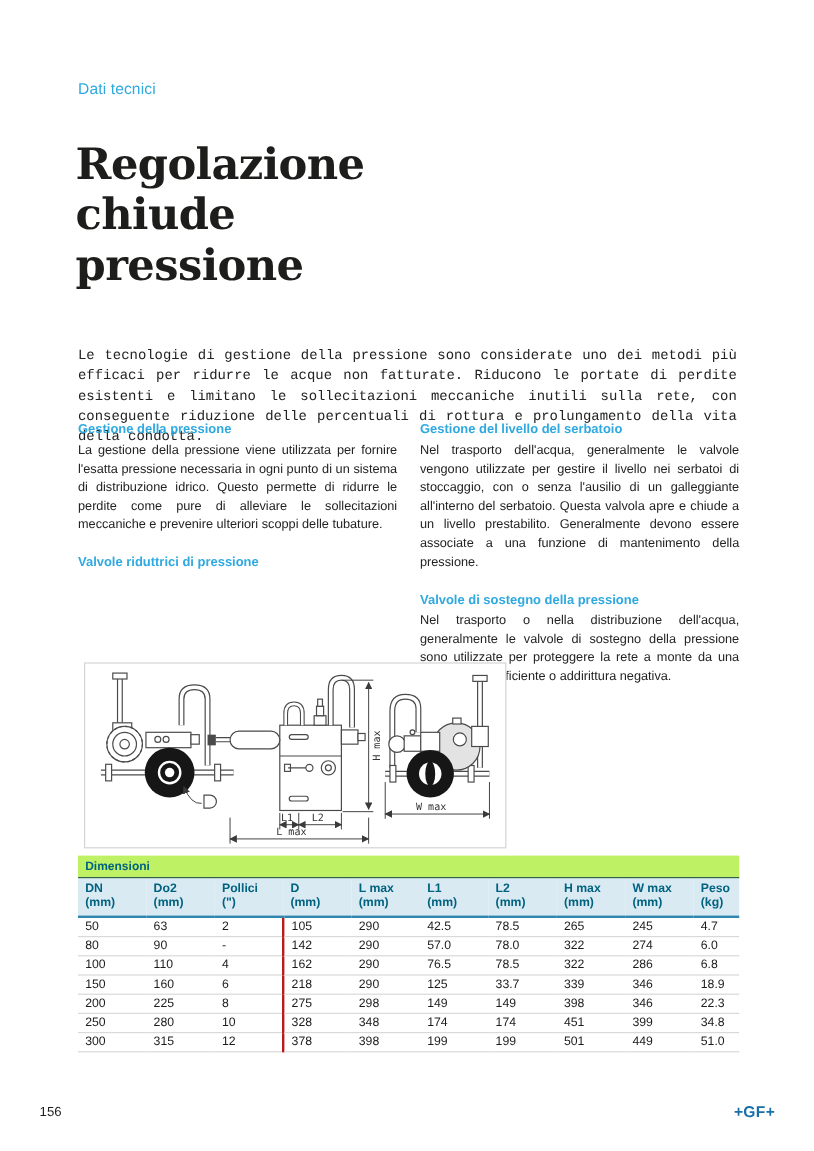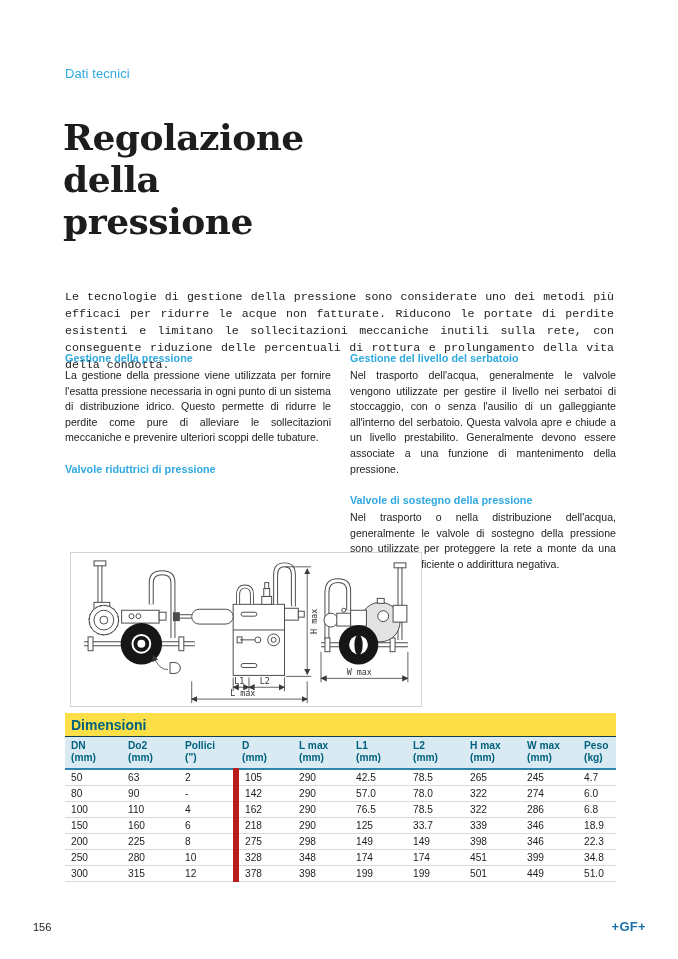--- a/index.html
+++ b/index.html
@@ -45,51 +45,51 @@
   .lnw{fill:#ffffff;stroke:#4a4a4a;stroke-width:1;}
   .pipe-o{fill:none;stroke:#4a4a4a;stroke-width:5;}
   .pipe-i{fill:none;stroke:#ffffff;stroke-width:3;}
   .pipe-os{fill:none;stroke:#4a4a4a;stroke-width:4;}
   .pipe-is{fill:none;stroke:#ffffff;stroke-width:2.2;}
   .dim{stroke:#3a3a3a;stroke-width:.8;fill:none;}
   .dimtext{font-family:"DejaVu Sans Mono", monospace;font-size:8.5px;fill:#333;}
 
   .tablewrap{position:absolute;left:65px;top:713px;width:551px;}
   .tbl-title-band{
-    background:#fde047;color:#00627e;font-weight:bold;font-size:14px;
+    background:#bef264;color:#00627e;font-weight:bold;font-size:10px;
     padding:4px 6px 3px 6px;border-bottom:1px solid #0d3c4d;
   }
   table.dims{width:100%;border-collapse:collapse;font-size:10.2px;table-layout:fixed;}
   table.dims thead th{
     background:#d9eaf3;color:#00627e;font-weight:bold;text-align:left;
     font-size:10.2px;line-height:12px;padding:3px 0 4px 6px;
     border-bottom:2px solid #2e86ae;
   }
   table.dims th:not(:last-child){width:51px;}
   table.dims tbody td{
     padding:2px 0 2px 6px;border-bottom:1px solid #d9d9d9;color:#1c1c1c;
   }
-  table.dims tbody td:nth-child(4){border-left:6px solid #b91c1c;}
+  table.dims tbody td:nth-child(4){border-left:2px solid #b91c1c;}
 
   .page-number{
     position:absolute;left:33px;top:921px;font-size:11px;color:#1c1c1c;
   }
   .gf-logo{
     position:absolute;right:32px;top:919px;font-size:13px;font-weight:bold;
     color:#1b6fa8;letter-spacing:.3px;
   }
 </style>
 </head>
 <body>
 
 <div class="page">
 
   <div class="eyebrow">Dati tecnici</div>
 
-  <h1 class="title"><span>Regolazione</span><br><span>della</span><br><span>pressione</span></h1>
+  <h1 class="title"><span>Regolazione</span><br><span>chiude</span><br><span>pressione</span></h1>
 
   <p class="intro">Le tecnologie di gestione della pressione sono considerate uno dei metodi più efficaci per ridurre le acque non fatturate. Riducono le portate di perdite esistenti e limitano le sollecitazioni meccaniche inutili sulla rete, con conseguente riduzione delle percentuali di rottura e prolungamento della vita della condotta.</p>
 
   <div class="columns">
     <div class="col">
       <h3 class="sec-heading">Gestione della pressione</h3>
       <p class="sec-body">La gestione della pressione viene utilizzata per fornire l'esatta pressione necessaria in ogni punto di un sistema di distribuzione idrico. Questo permette di ridurre le perdite come pure di alleviare le sollecitazioni meccaniche e prevenire ulteriori scoppi delle tubature.</p>
       <h3 class="sec-heading">Valvole riduttrici di pressione</h3>
     </div>
     <div class="col">

